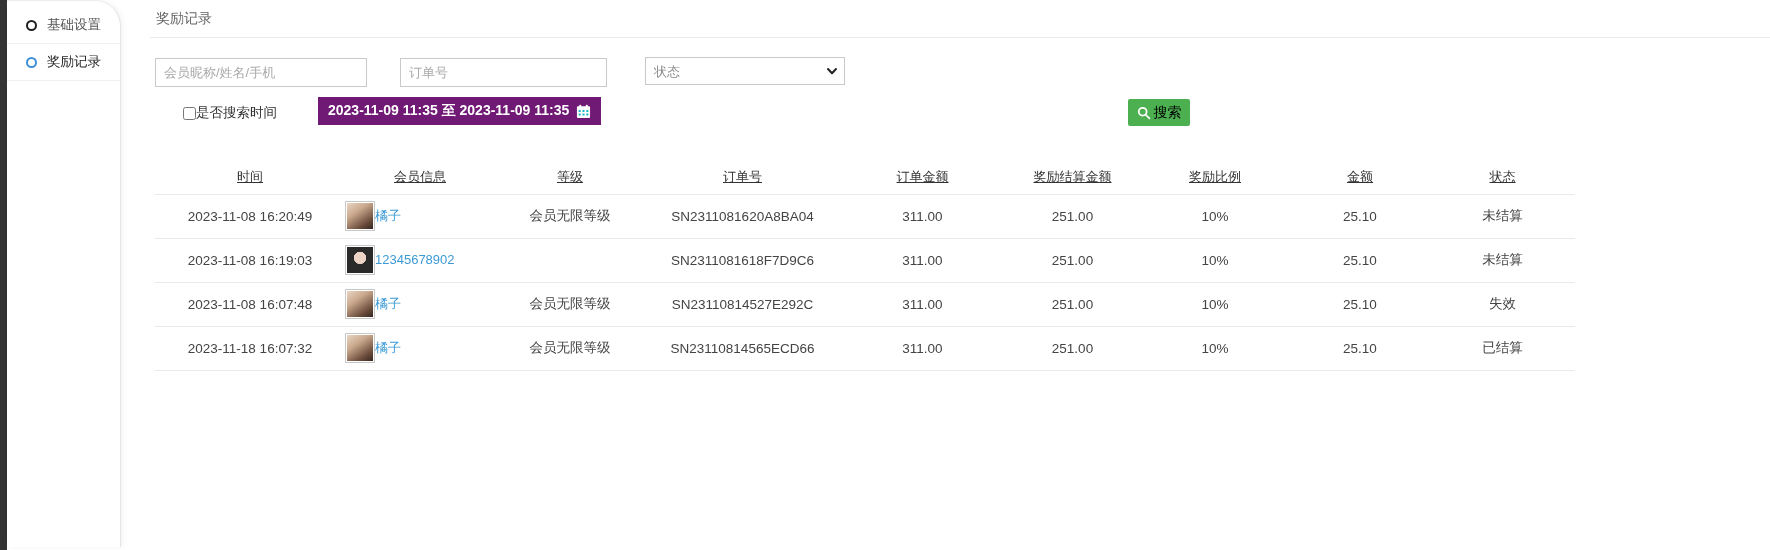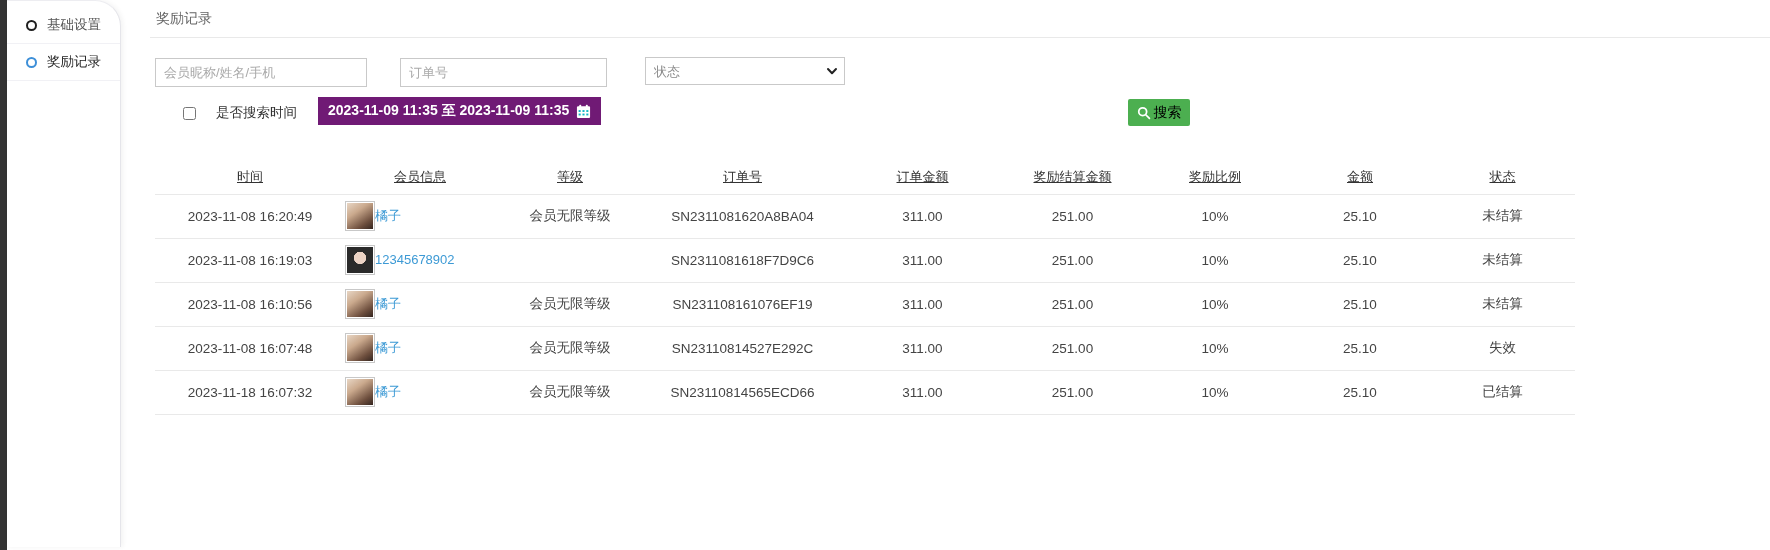--- a/index.html
+++ b/index.html
@@ -33,21 +33,21 @@
   #inp-member { left:5px;  top:58px; width:212px; }
   #inp-order  { left:250px; top:58px; width:207px; }
 
   .select-wrap { position:absolute; left:495px; top:57px; width:200px; height:28px; }
   .select-wrap select { width:100%; height:100%; border:1px solid #c9c9c9; background:#fff;
          color:#8a8a8a; font-size:13px; padding:0 24px 0 8px; appearance:none;
          -webkit-appearance:none; font-family:"Liberation Sans", sans-serif; }
   .select-wrap .chev { position:absolute; right:7px; top:8px; pointer-events:none; }
 
   .check-row { position:absolute; left:33px; top:104px; display:flex; align-items:center;
-               gap:20px; font-size:13.5px; color:#333; cursor:pointer; }
+               gap:0; font-size:13.5px; color:#333; cursor:pointer; }
   .check-row input { width:13px; height:13px; }
 
   .date-btn { position:absolute; left:168px; top:97px; height:28px; border:none; cursor:pointer;
               background:#701a75; color:#fff; font-weight:bold; font-size:14px;
               display:flex; align-items:center; gap:7px; padding:0 10px;
               font-family:"Liberation Sans", sans-serif; }
 
   .search-btn { position:absolute; left:978px; top:99px; height:27px; min-width:62px; border:none;
                 background:#4CAF50; color:#000000; font-size:14px; border-radius:2px; cursor:pointer;
                 display:flex; align-items:center; justify-content:center; gap:3px; padding:0 8px;
@@ -186,38 +186,20 @@
         </td>
         <td class="gray"></td>
         <td class="link">SN2311081618F7D9C6</td>
         <td>311.00</td>
         <td>251.00</td>
         <td>10%</td>
         <td>25.10</td>
         <td class="gray">未结算</td>
       </tr>
       <tr>
-        <td>2023-11-08 16:10:56</td>
-        <td>
-          <div class="member-stack">
-            <span class="avatar-frame">
-              <span class="avatar-img" style="background:linear-gradient(145deg,#e8d6c4 0%,#caa98d 35%,#6e4f3e 75%,#352620 100%)"></span>
-            </span>
-            <span class="link member-name">橘子</span>
-          </div>
-        </td>
-        <td class="gray">会员无限等级</td>
-        <td class="link">SN231108161076EF19</td>
-        <td>311.00</td>
-        <td>251.00</td>
-        <td>10%</td>
-        <td>25.10</td>
-        <td class="gray">未结算</td>
-      </tr>
-      <tr>
         <td>2023-11-08 16:07:48</td>
         <td>
           <div class="member-stack">
             <span class="avatar-frame">
               <span class="avatar-img" style="background:linear-gradient(145deg,#e8d6c4 0%,#caa98d 35%,#6e4f3e 75%,#352620 100%)"></span>
             </span>
             <span class="link member-name">橘子</span>
           </div>
         </td>
         <td class="gray">会员无限等级</td>

